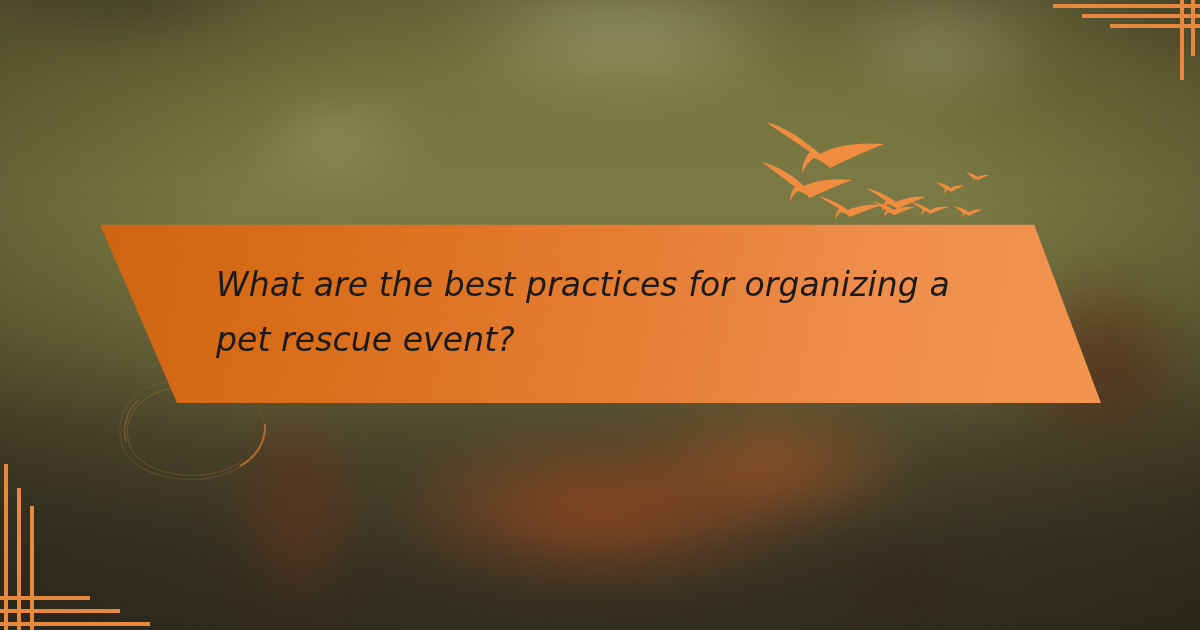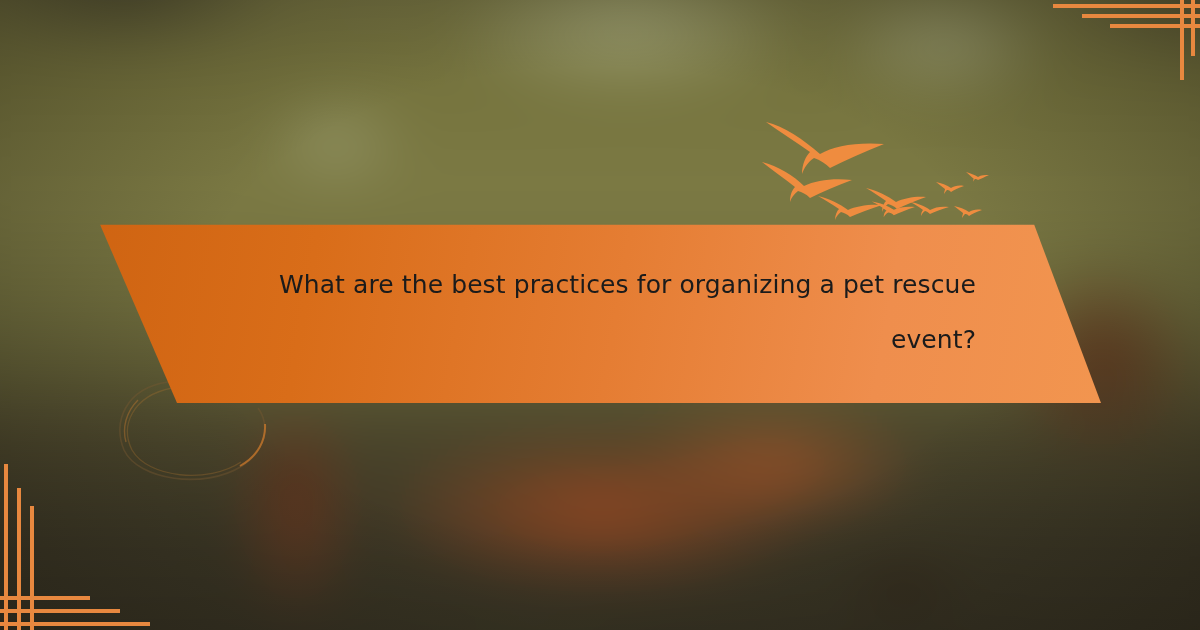--- a/index.html
+++ b/index.html
@@ -107,27 +107,28 @@
     height: 182px;
     z-index: 5;
     background: linear-gradient(100deg, #cf6412 0%, #d96d19 22%, #e57d33 52%, #ef8e4d 78%, #f2954f 100%);
     clip-path: polygon(1.0% 1.5%, 93.3% 1.5%, 99.9% 99.5%, 8.6% 99.5%);
     display: flex;
     align-items: center;
     justify-content: center;
   }
   .banner-text {
     width: 760px;
-    text-align: right;
+    text-align: left;
     color: #1b1b1b;
-    font-size: 25px;
+    font-size: 33px;
     line-height: 55px;
     letter-spacing: .1px;
     font-weight: 400;
     padding-bottom: 2px;
+    font-style: italic;
   }
 </style>
 </head>
 <body>
 
 <div class="stage">
 
   <div class="bg-photo">
     <div class="bg-layer bg-field"></div>
     <div class="bg-layer bg-animal"></div>

